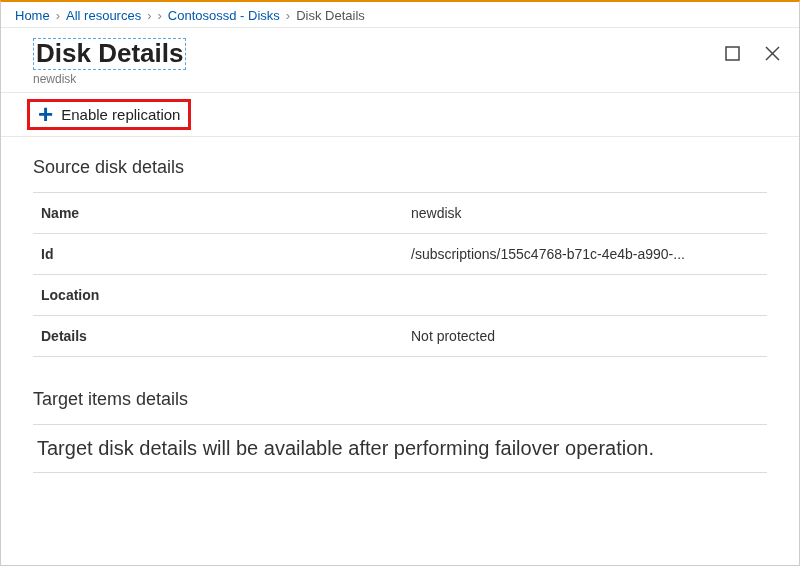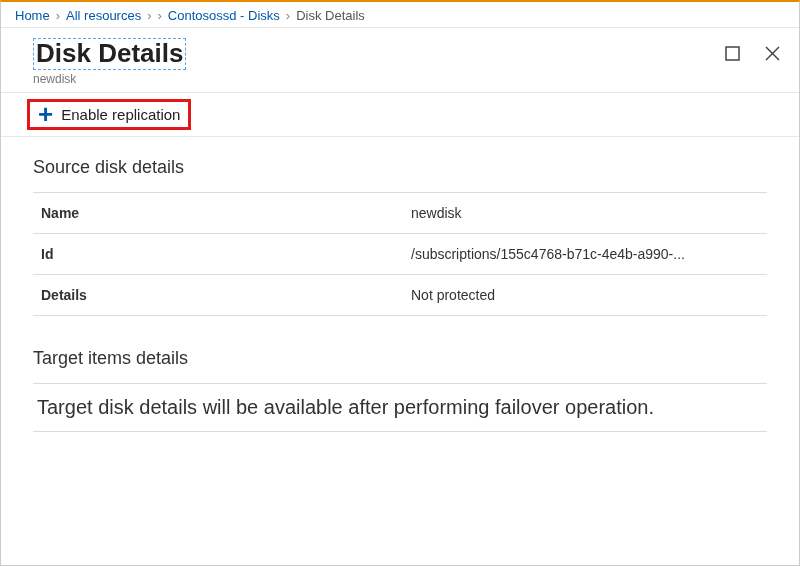--- a/index.html
+++ b/index.html
@@ -174,20 +174,24 @@
     <tbody>
         <tr class="kv-row">
       <td class="kv-key">Name</td>
       <td class="kv-val">newdisk</td>
     </tr>
     <tr class="kv-row">
       <td class="kv-key">Id</td>
       <td class="kv-val">/subscriptions/155c4768-b71c-4e4b-a990-...</td>
     </tr>
     <tr class="kv-row">
+      <td class="kv-key">Location</td>
+      <td class="kv-val"></td>
+    </tr>
+    <tr class="kv-row">
       <td class="kv-key">Details</td>
       <td class="kv-val">Not protected</td>
     </tr>
   </tbody>
     </table>
 
   <div class="section-gap"></div>
 
   <div class="section-title">Target items details</div>
   <div class="target-msg">Target disk details will be available after performing failover operation.</div>

